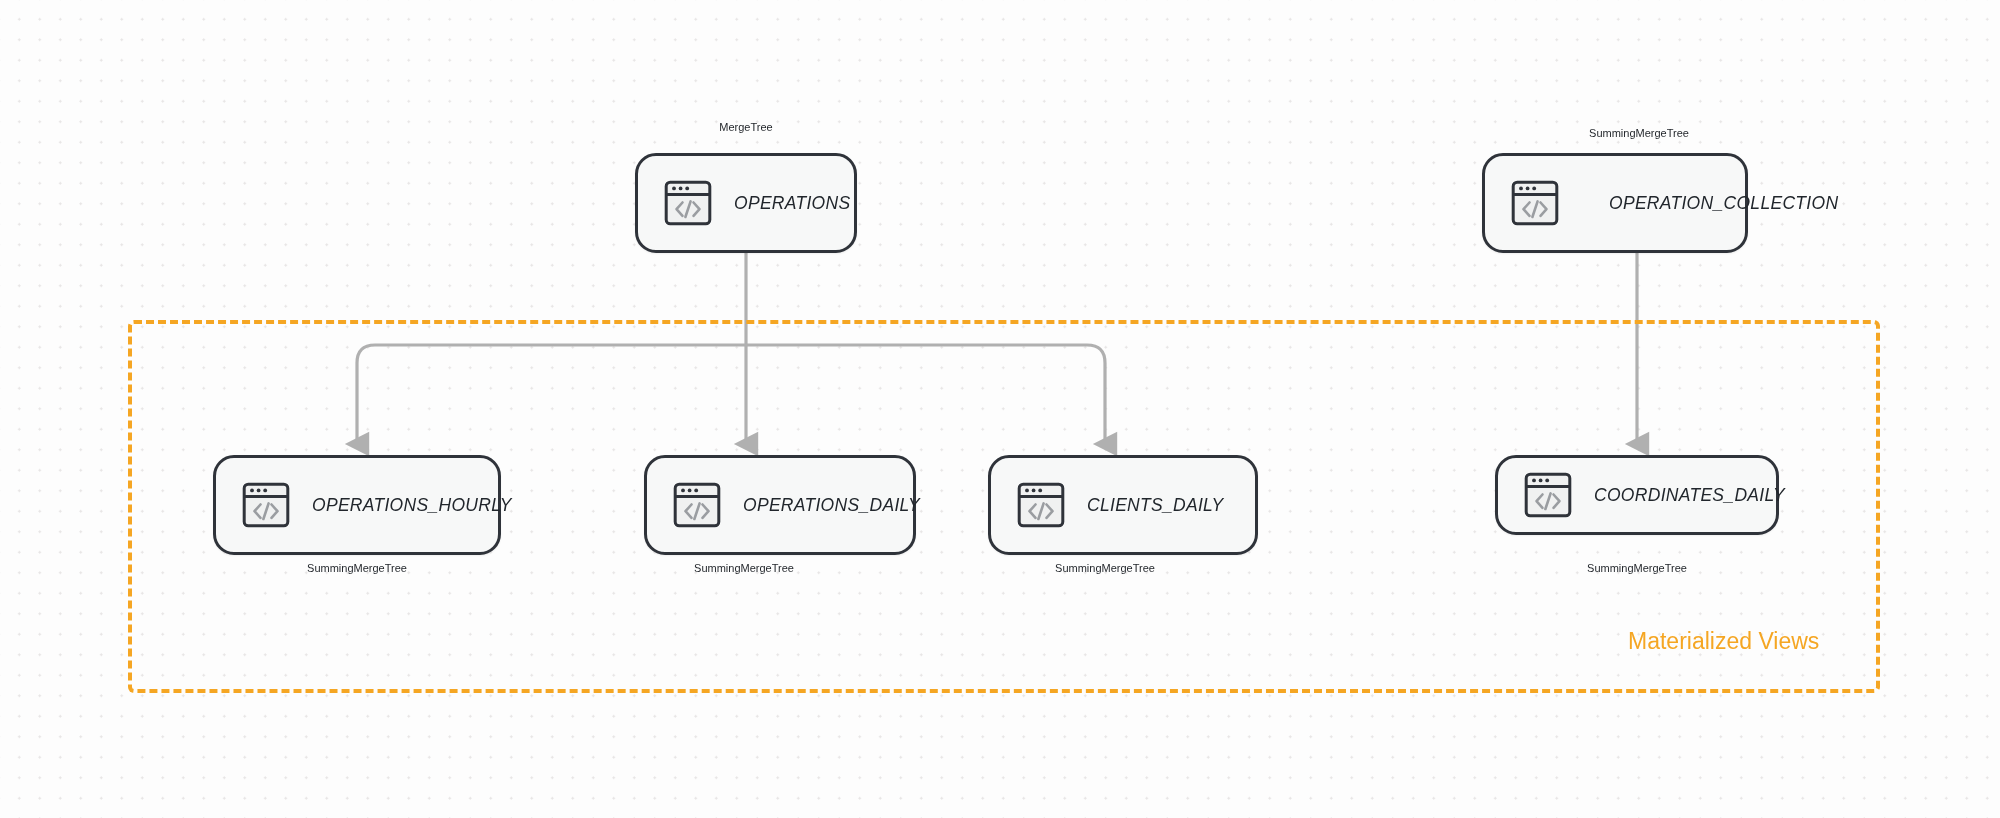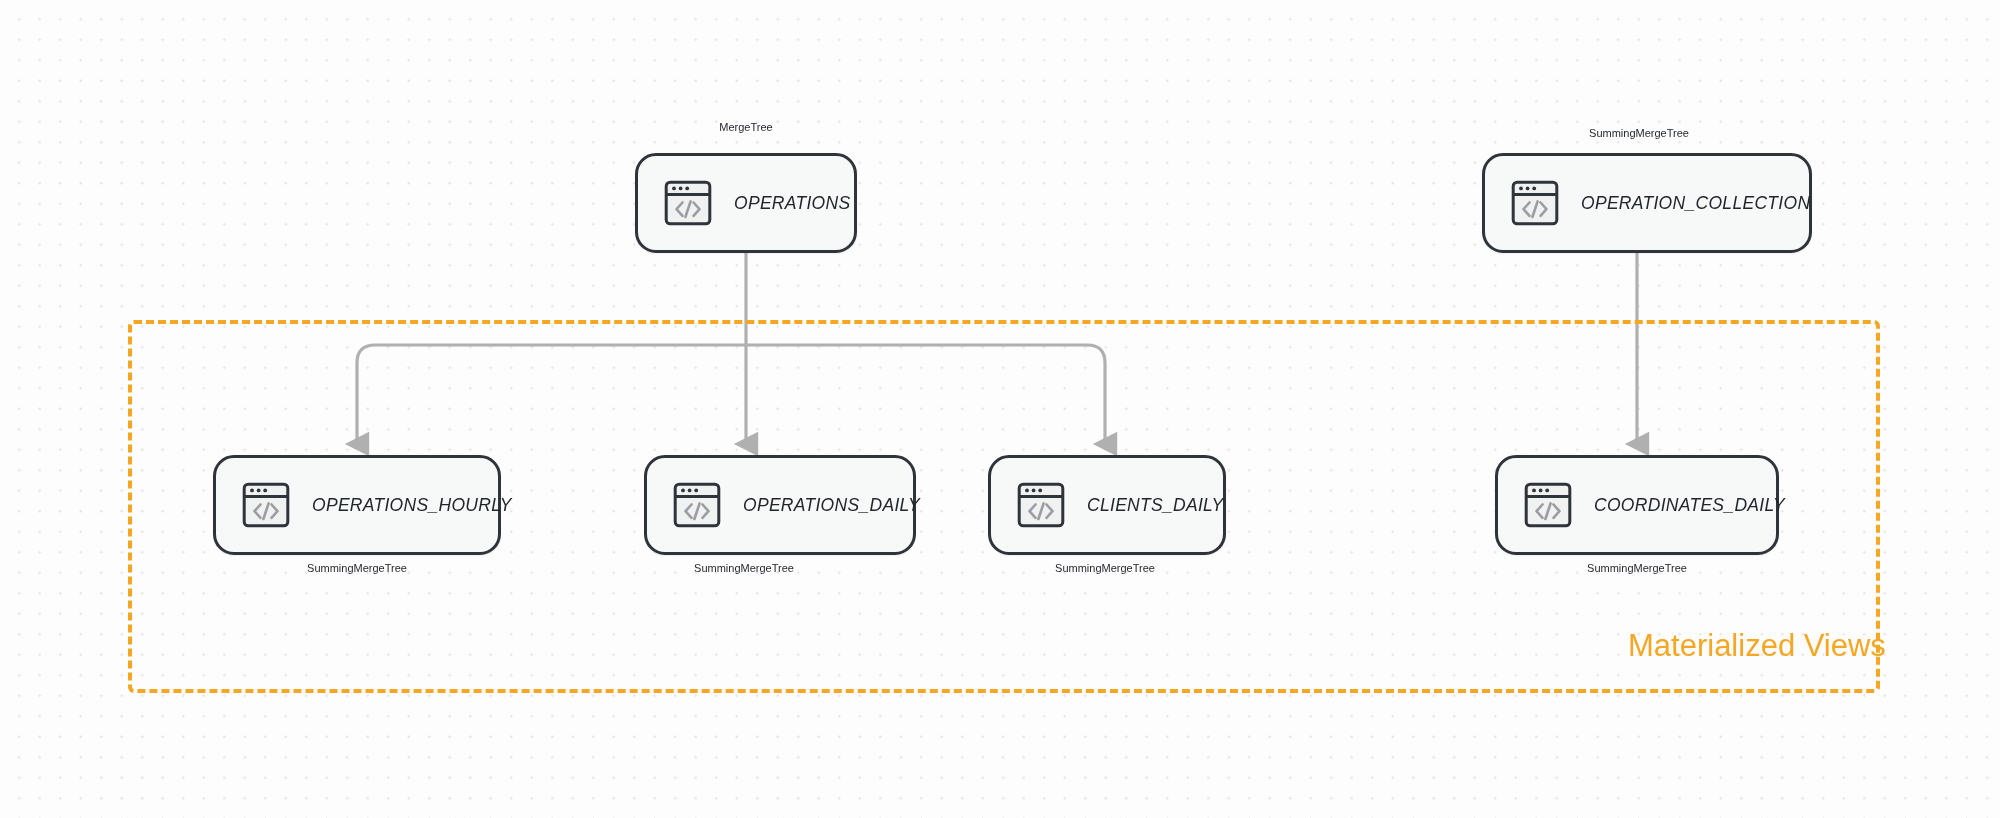--- a/index.html
+++ b/index.html
@@ -38,21 +38,21 @@
   
   .mv-group {
     position: absolute;
     box-sizing: border-box;
     border: 4px dashed #f5a623;
     border-radius: 6px;
   }
   .mv-group-label {
     position: absolute;
     color: #f5a623;
-    font-size: 31px;
+    font-size: 23px;
     font-family: "Liberation Sans", sans-serif;
     white-space: nowrap;
   }
 
   
   .node {
     position: absolute;
     box-sizing: border-box;
     background: #f7f8f8;
     border: 3.5px solid #2f333a;
@@ -121,21 +121,21 @@
       <circle cx="16.6" cy="8.4" r="1.9" fill="#2f333a"></circle>
       <circle cx="23.2" cy="8.4" r="1.9" fill="#2f333a"></circle>
       <path d="M18.5,22.5 L12.5,29.2 L18.5,35.9" fill="none" stroke="#9a9da1" stroke-width="2.6" stroke-linecap="round" stroke-linejoin="round"></path>
       <path d="M29.5,22.5 L35.5,29.2 L29.5,35.9" fill="none" stroke="#9a9da1" stroke-width="2.6" stroke-linecap="round" stroke-linejoin="round"></path>
       <line x1="26.6" y1="21.4" x2="21.4" y2="37.0" stroke="#9a9da1" stroke-width="2.6" stroke-linecap="round"></line>
     </svg>
     <span class="node-label">OPERATIONS</span>
   </div>
 
   <div class="engine-caption" style="left:1639px; top:127px;">SummingMergeTree</div>
-  <div class="node" style="left:1482px; top:153px; width:330px; height:100px;">
+  <div class="node" style="left:1482px; top:153px; width:266px; height:100px;gap:28px;">
     <svg class="node-icon" viewBox="0 0 48 46" xmlns="http://www.w3.org/2000/svg">
       <rect x="2.2" y="2.2" width="43.6" height="41.6" rx="4" ry="4" fill="#f0f1f1" stroke="#2f333a" stroke-width="3"></rect>
       <line x1="2.2" y1="14.5" x2="45.8" y2="14.5" stroke="#2f333a" stroke-width="3"></line>
       <circle cx="10" cy="8.4" r="1.9" fill="#2f333a"></circle>
       <circle cx="16.6" cy="8.4" r="1.9" fill="#2f333a"></circle>
       <circle cx="23.2" cy="8.4" r="1.9" fill="#2f333a"></circle>
       <path d="M18.5,22.5 L12.5,29.2 L18.5,35.9" fill="none" stroke="#9a9da1" stroke-width="2.6" stroke-linecap="round" stroke-linejoin="round"></path>
       <path d="M29.5,22.5 L35.5,29.2 L29.5,35.9" fill="none" stroke="#9a9da1" stroke-width="2.6" stroke-linecap="round" stroke-linejoin="round"></path>
       <line x1="26.6" y1="21.4" x2="21.4" y2="37.0" stroke="#9a9da1" stroke-width="2.6" stroke-linecap="round"></line>
     </svg>
@@ -165,36 +165,36 @@
       <circle cx="16.6" cy="8.4" r="1.9" fill="#2f333a"></circle>
       <circle cx="23.2" cy="8.4" r="1.9" fill="#2f333a"></circle>
       <path d="M18.5,22.5 L12.5,29.2 L18.5,35.9" fill="none" stroke="#9a9da1" stroke-width="2.6" stroke-linecap="round" stroke-linejoin="round"></path>
       <path d="M29.5,22.5 L35.5,29.2 L29.5,35.9" fill="none" stroke="#9a9da1" stroke-width="2.6" stroke-linecap="round" stroke-linejoin="round"></path>
       <line x1="26.6" y1="21.4" x2="21.4" y2="37.0" stroke="#9a9da1" stroke-width="2.6" stroke-linecap="round"></line>
     </svg>
     <span class="node-label">OPERATIONS_DAILY</span>
   </div>
   <div class="engine-caption" style="left:744px; top:562px;">SummingMergeTree</div>
 
-  <div class="node" style="left:988px; top:455px; width:238px; height:100px;">
+  <div class="node" style="left:988px; top:455px; width:270px; height:100px;">
     <svg class="node-icon" viewBox="0 0 48 46" xmlns="http://www.w3.org/2000/svg">
       <rect x="2.2" y="2.2" width="43.6" height="41.6" rx="4" ry="4" fill="#f0f1f1" stroke="#2f333a" stroke-width="3"></rect>
       <line x1="2.2" y1="14.5" x2="45.8" y2="14.5" stroke="#2f333a" stroke-width="3"></line>
       <circle cx="10" cy="8.4" r="1.9" fill="#2f333a"></circle>
       <circle cx="16.6" cy="8.4" r="1.9" fill="#2f333a"></circle>
       <circle cx="23.2" cy="8.4" r="1.9" fill="#2f333a"></circle>
       <path d="M18.5,22.5 L12.5,29.2 L18.5,35.9" fill="none" stroke="#9a9da1" stroke-width="2.6" stroke-linecap="round" stroke-linejoin="round"></path>
       <path d="M29.5,22.5 L35.5,29.2 L29.5,35.9" fill="none" stroke="#9a9da1" stroke-width="2.6" stroke-linecap="round" stroke-linejoin="round"></path>
       <line x1="26.6" y1="21.4" x2="21.4" y2="37.0" stroke="#9a9da1" stroke-width="2.6" stroke-linecap="round"></line>
     </svg>
     <span class="node-label">CLIENTS_DAILY</span>
   </div>
   <div class="engine-caption" style="left:1105px; top:562px;">SummingMergeTree</div>
 
-  <div class="node" style="left:1495px; top:455px; width:284px; height:100px;">
+  <div class="node" style="left:1495px; top:455px; width:284px; height:80px;">
     <svg class="node-icon" viewBox="0 0 48 46" xmlns="http://www.w3.org/2000/svg">
       <rect x="2.2" y="2.2" width="43.6" height="41.6" rx="4" ry="4" fill="#f0f1f1" stroke="#2f333a" stroke-width="3"></rect>
       <line x1="2.2" y1="14.5" x2="45.8" y2="14.5" stroke="#2f333a" stroke-width="3"></line>
       <circle cx="10" cy="8.4" r="1.9" fill="#2f333a"></circle>
       <circle cx="16.6" cy="8.4" r="1.9" fill="#2f333a"></circle>
       <circle cx="23.2" cy="8.4" r="1.9" fill="#2f333a"></circle>
       <path d="M18.5,22.5 L12.5,29.2 L18.5,35.9" fill="none" stroke="#9a9da1" stroke-width="2.6" stroke-linecap="round" stroke-linejoin="round"></path>
       <path d="M29.5,22.5 L35.5,29.2 L29.5,35.9" fill="none" stroke="#9a9da1" stroke-width="2.6" stroke-linecap="round" stroke-linejoin="round"></path>
       <line x1="26.6" y1="21.4" x2="21.4" y2="37.0" stroke="#9a9da1" stroke-width="2.6" stroke-linecap="round"></line>
     </svg>

